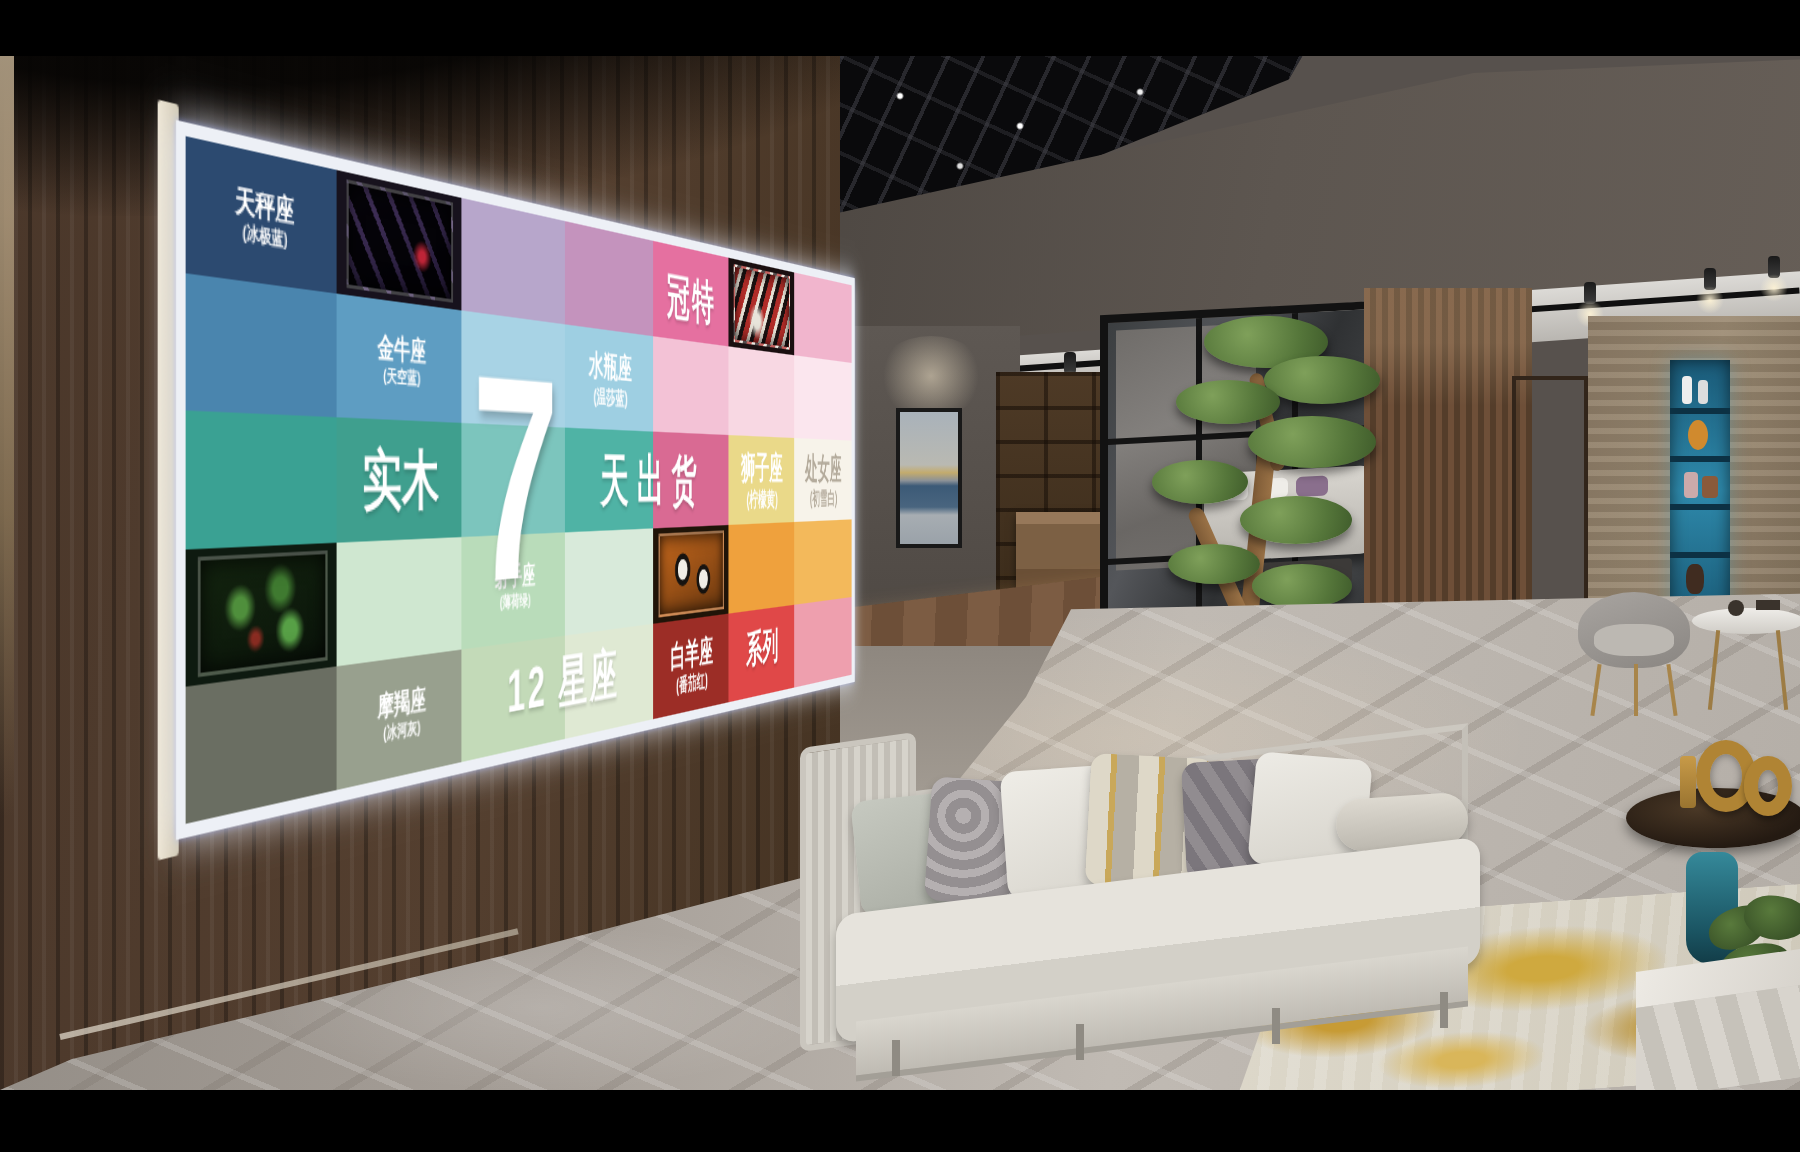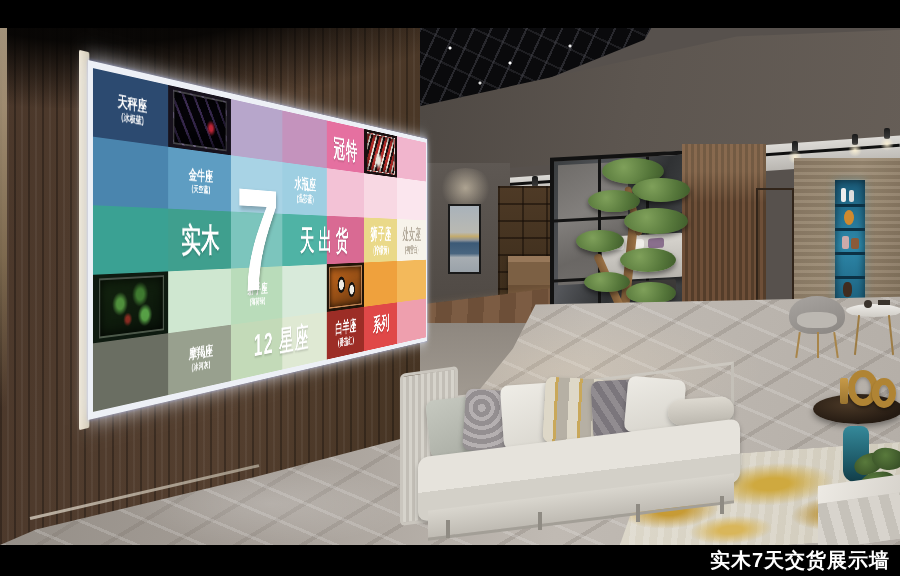--- a/index.html
+++ b/index.html
@@ -442,16 +442,13 @@
       <div class="pillow bolster"></div>
       <div class="seat"></div>
       <div class="base"></div>
       <div class="leg" style="left:48px;top:166px"></div>
       <div class="leg" style="left:140px;top:158px"></div>
       <div class="leg" style="left:238px;top:150px"></div>
       <div class="leg" style="left:322px;top:142px"></div>
     </div>
   </div>
 
-  <div class="bar bottom">
-    <span class="caption">实木7天交货展示墙</span>
-  </div>
 </div>
 
 </body></html>

